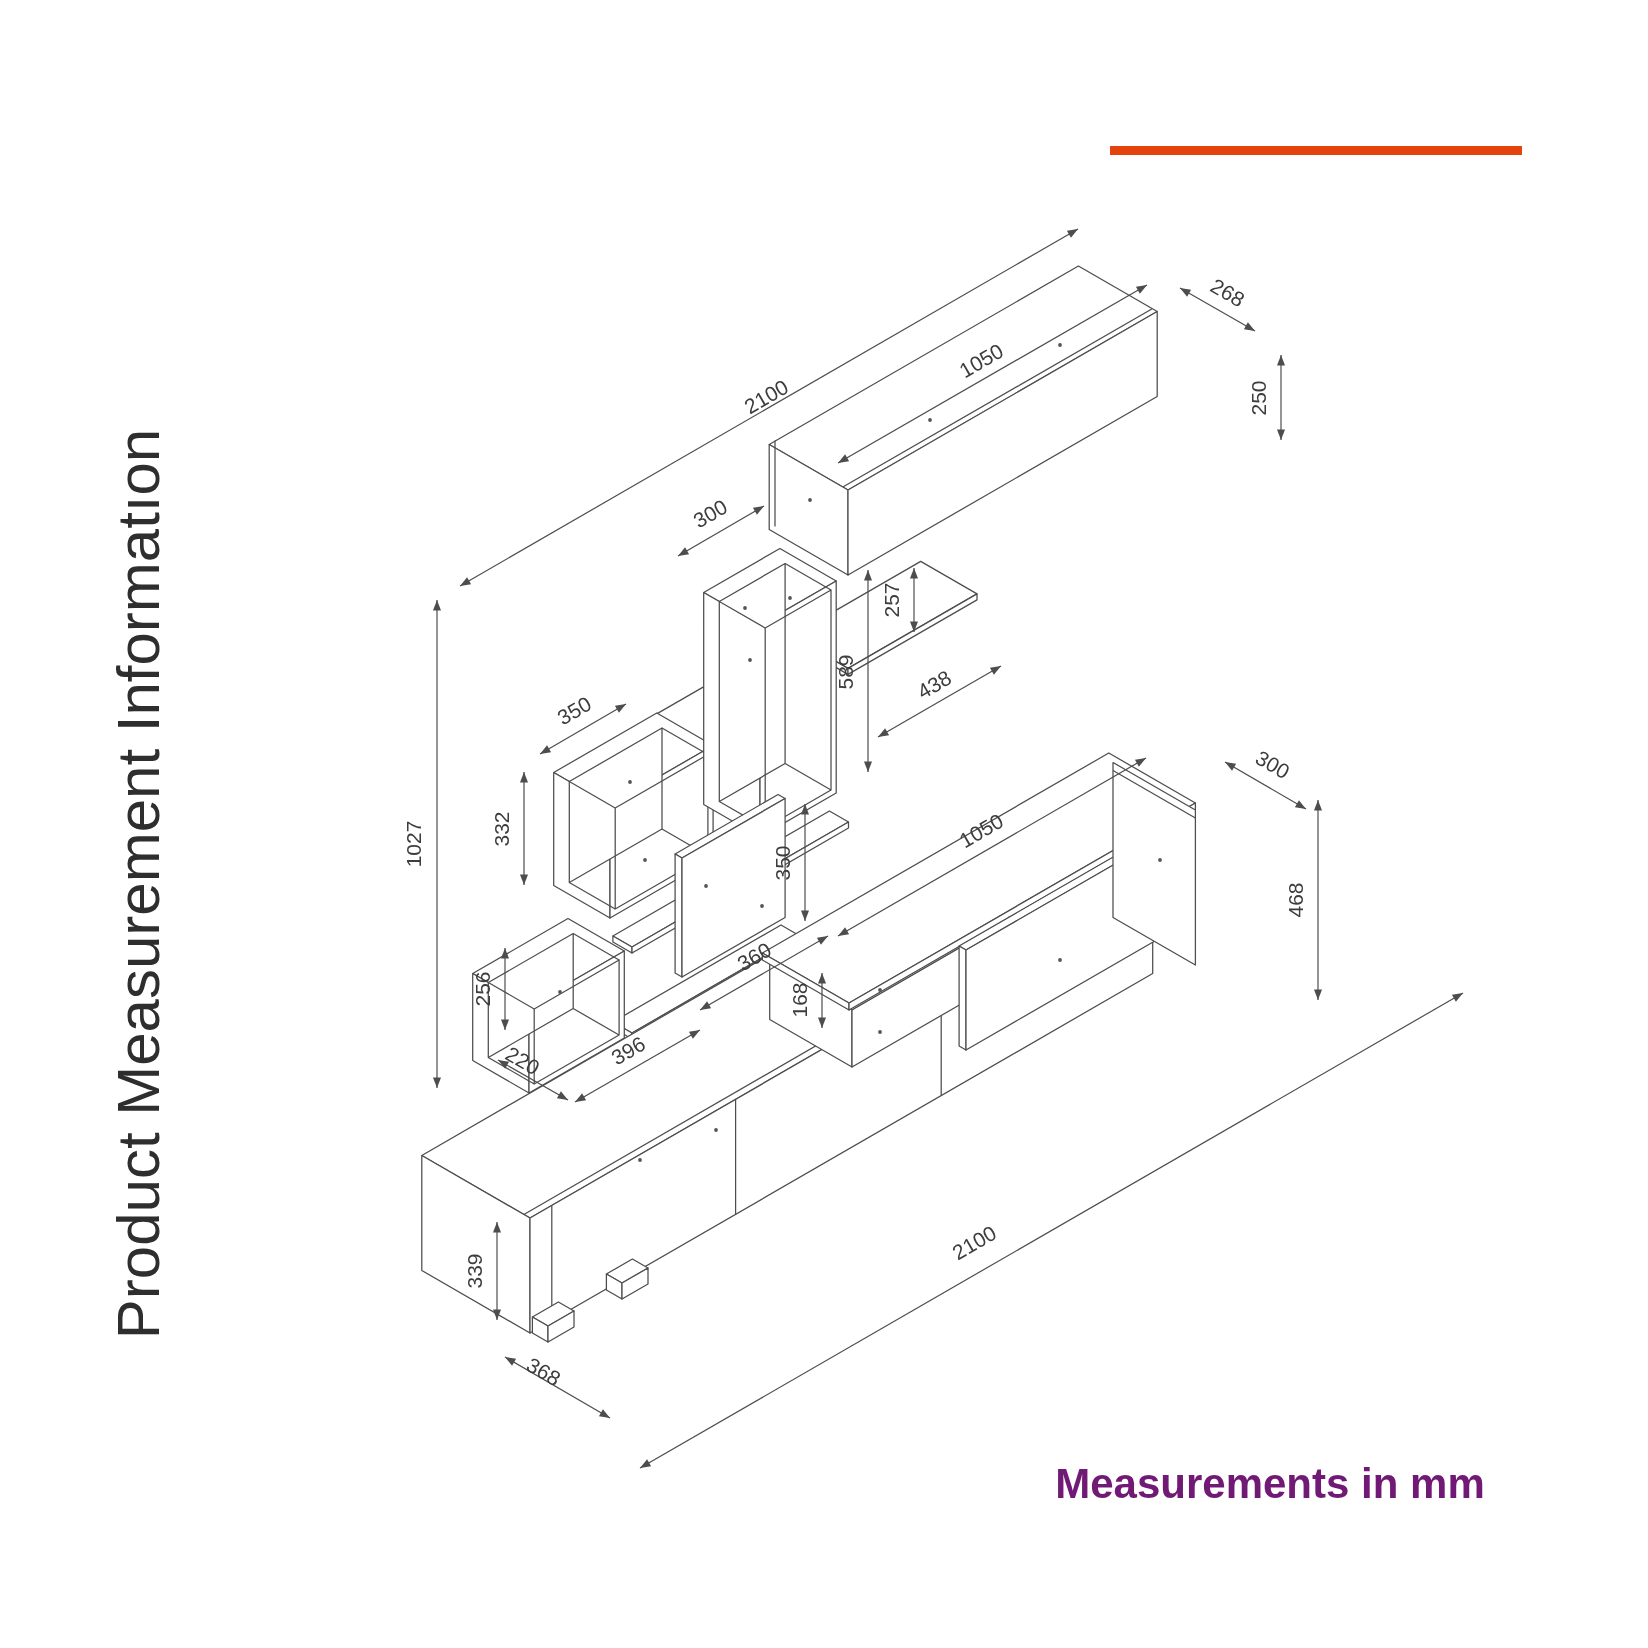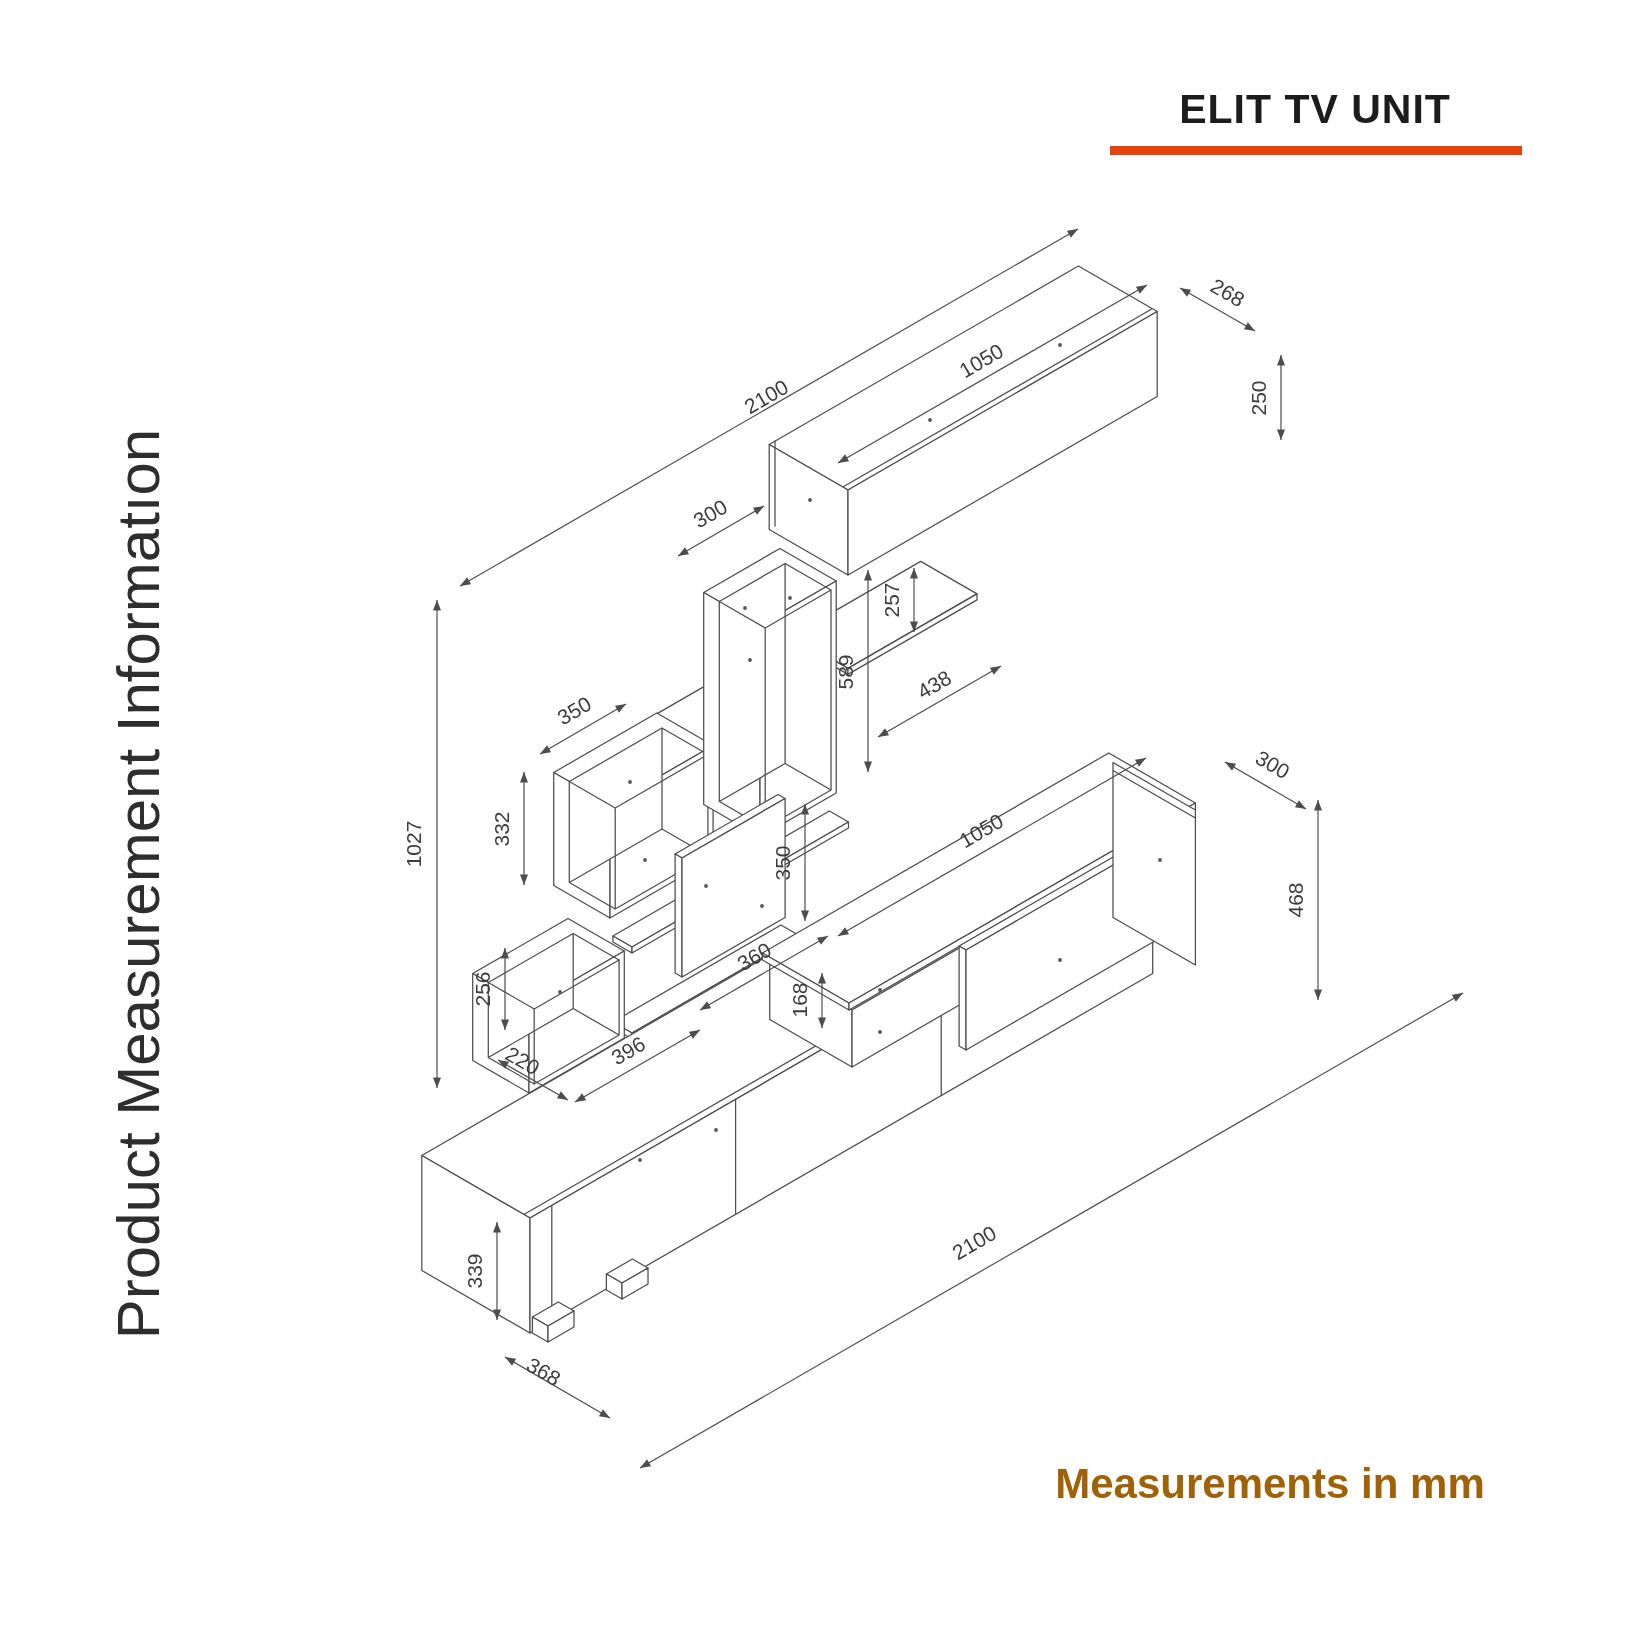--- a/index.html
+++ b/index.html
@@ -4,31 +4,30 @@
 <style>
   html,body{margin:0;padding:0;background:#ffffff;}
   body{width:1648px;height:1648px;position:relative;font-family:"Liberation Sans",sans-serif;overflow:hidden;}
   #stage{position:absolute;inset:0;}
   .title{position:absolute;left:1095px;top:86px;width:440px;text-align:center;
          font-size:41px;font-weight:bold;color:#1c1c1c;letter-spacing:1px;}
   .rule{position:absolute;left:1110px;top:146px;width:412px;height:9px;background:#e5430e;}
   .side-label{position:absolute;left:138px;top:884px;transform:translate(-50%,-50%) rotate(-90deg);
          white-space:nowrap;font-size:60px;color:#2e2e2e;letter-spacing:0px;}
   .footer{position:absolute;left:1055px;top:1460px;width:430px;text-align:center;
-         font-size:42px;font-weight:bold;color:#a16207;}
+         font-size:42px;font-weight:bold;color:#701a75;}
   svg{position:absolute;left:0;top:0;}
   .dim-label{font-size:21px;fill:#3d3d3d;}
   text{font-family:"Liberation Sans",sans-serif;}
 </style>
 </head>
 <body>
 
 <div id="stage">
 
-  <div class="title">ELIT TV UNIT</div>
   <div class="rule"></div>
   <div class="side-label">Product Measurement Informatıon</div>
   <div class="footer">Measurements in mm</div>
 
   <svg id="drawing" width="1648" height="1648" viewBox="0 0 1648 1648">
     <defs>
       <marker id="arw" markerUnits="userSpaceOnUse" markerWidth="13" markerHeight="13" refX="11.5" refY="6" orient="auto-start-reverse">
         <path d="M1,2 L11.5,6 L1,10 Z" fill="#4d4d4d"></path>
       </marker>
     </defs>

